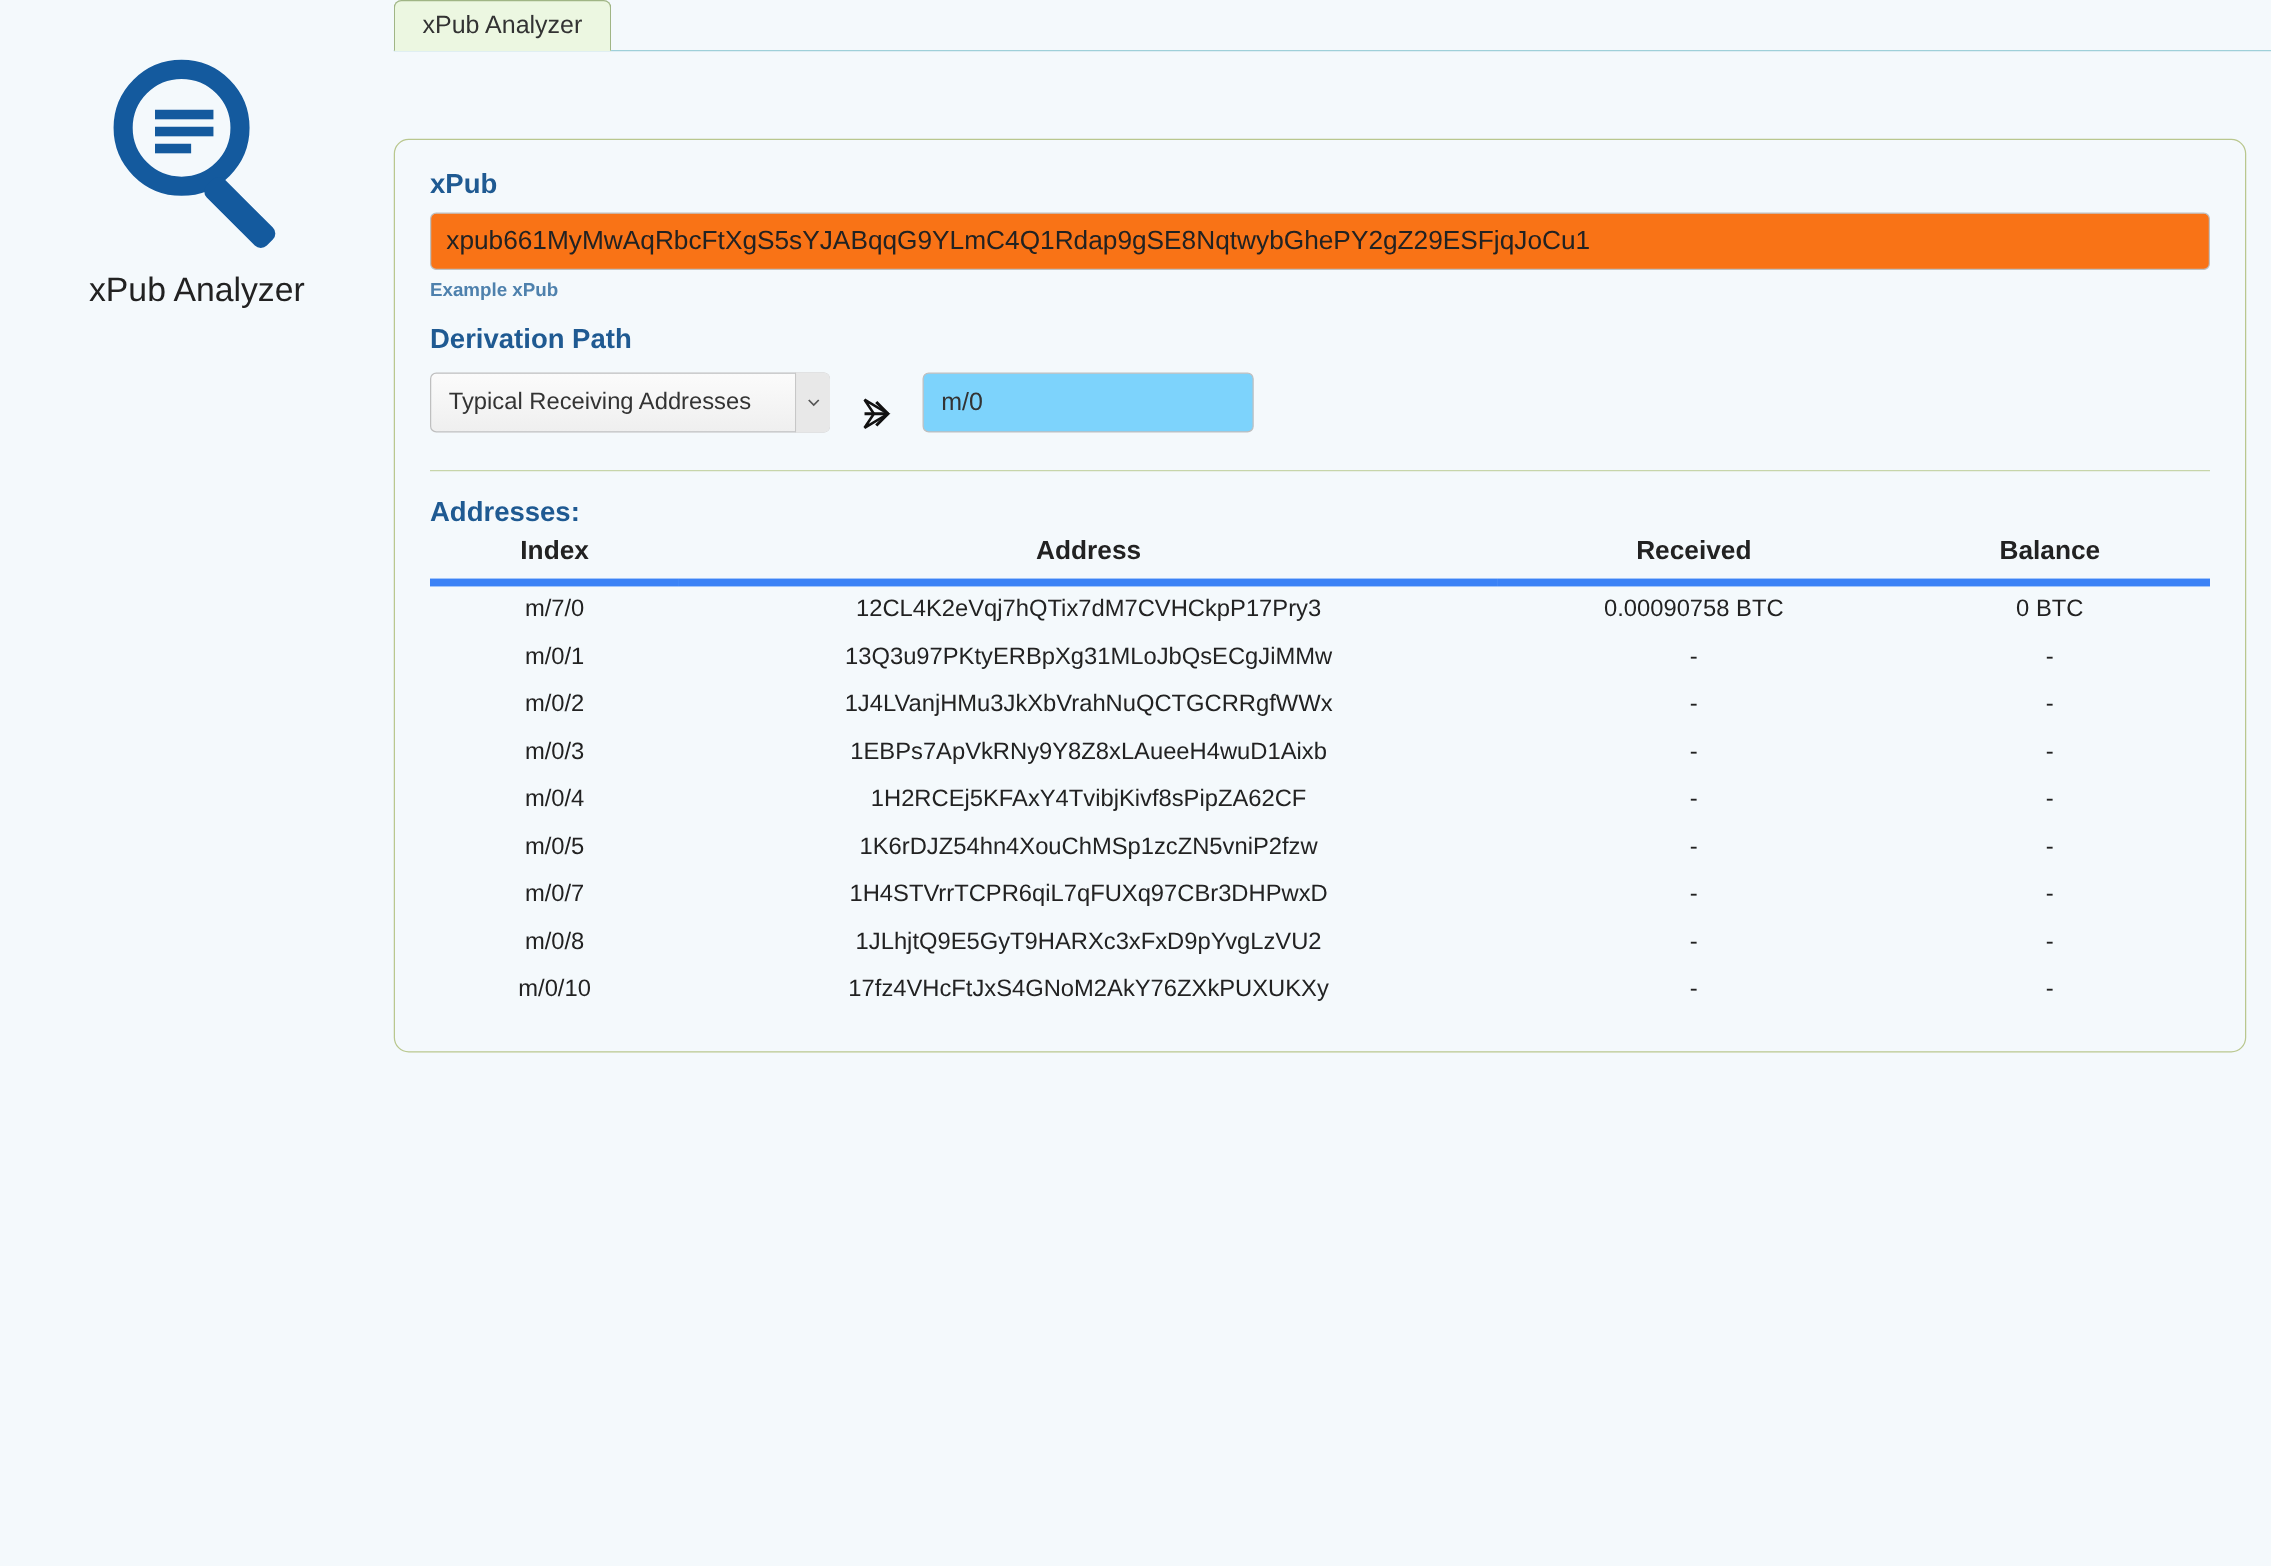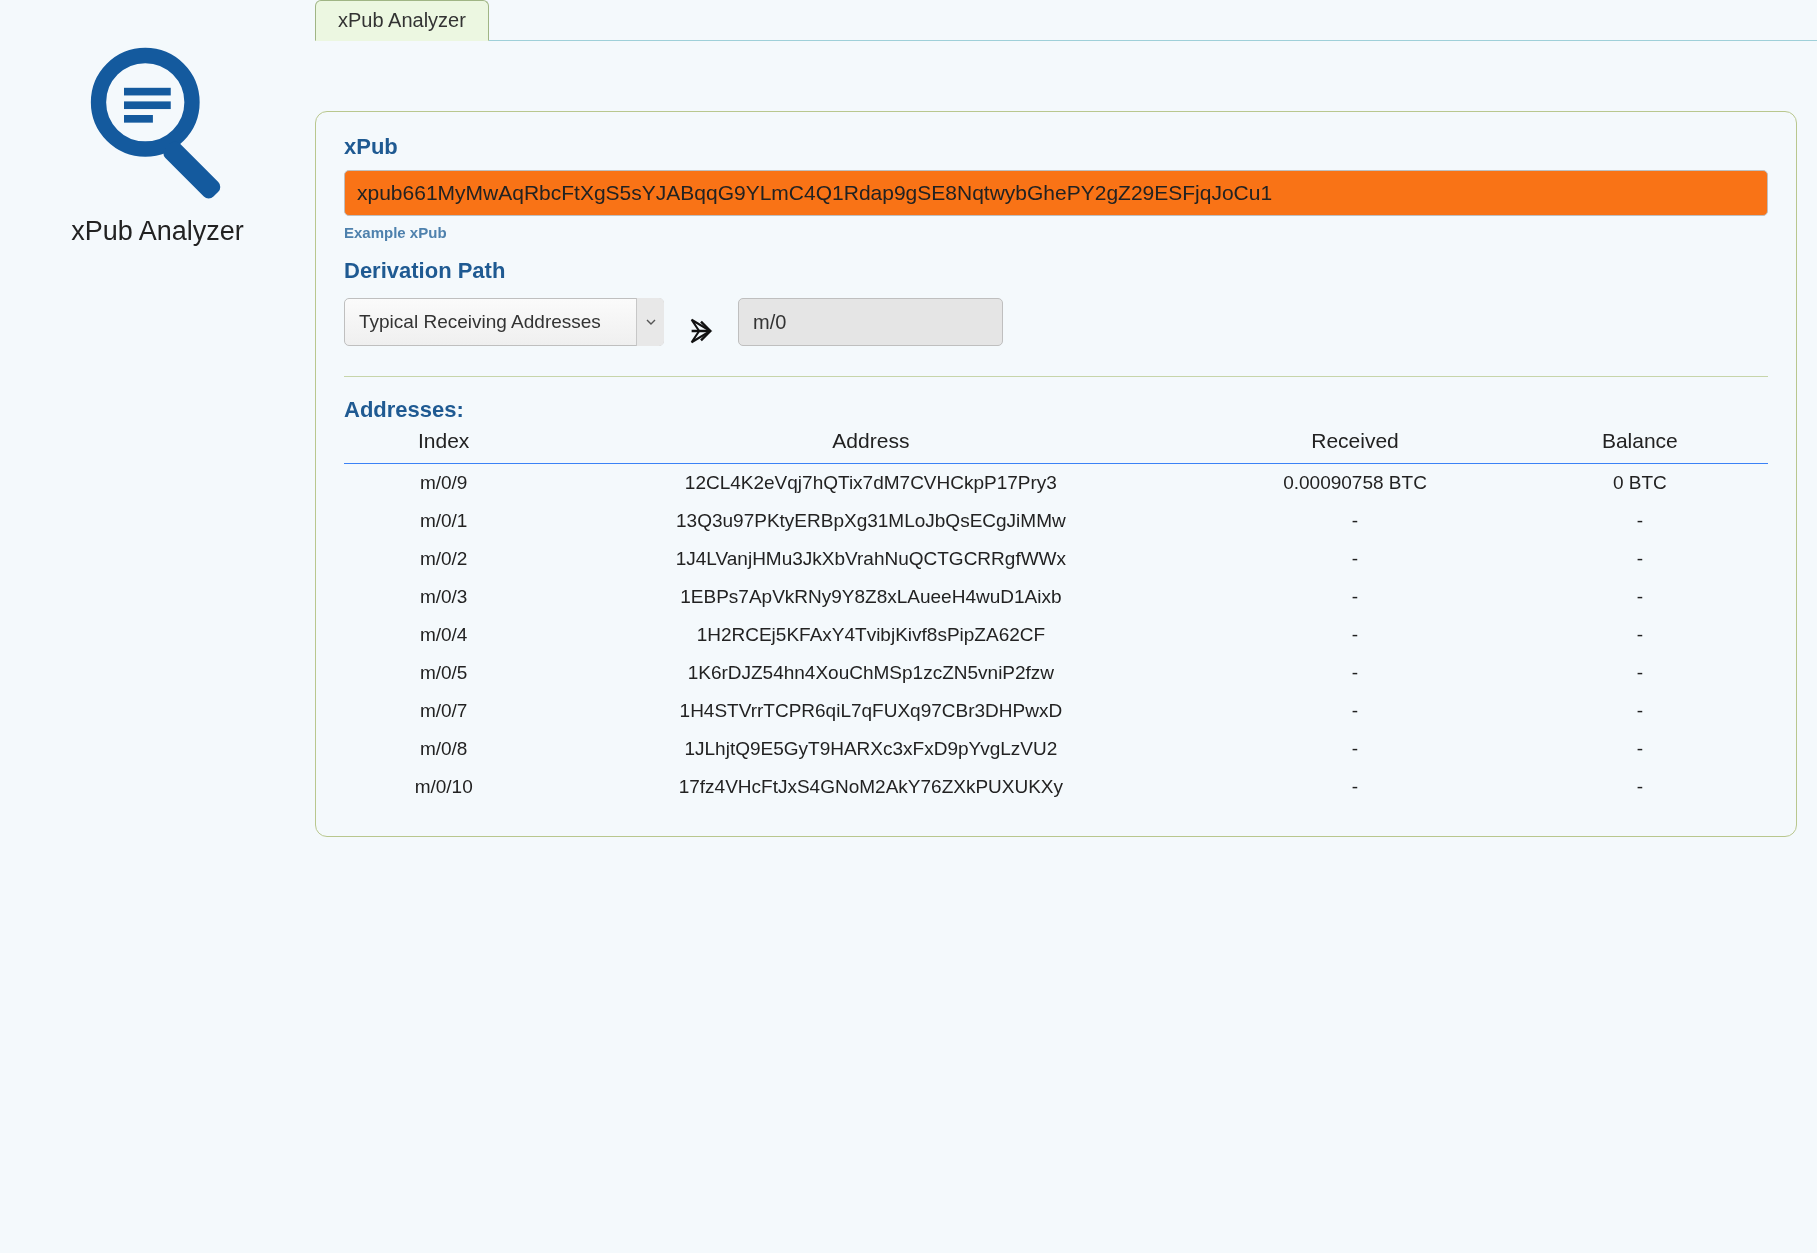--- a/index.html
+++ b/index.html
@@ -126,21 +126,21 @@
   }
   .arrow-icon {
     width: 30px;
     height: 30px;
   }
   .path-output {
     width: 265px;
     height: 48px;
     border: 1px solid #bfbfbf;
     border-radius: 5px;
-    background: #e5e5e5;
+    background: #7dd3fc;
     font-size: 20px;
     font-family: Verdana, Geneva, sans-serif;
     padding: 0 14px;
     line-height: 46px;
     color: #333;
   }
   .divider {
     border: none;
     border-top: 1px solid #c7d5aa;
     margin: 30px 0 20px 0;
@@ -149,23 +149,23 @@
     color: #1f5a92;
     font-weight: 700;
     font-size: 22px;
   }
   table.addr-table {
     width: 100%;
     border-collapse: collapse;
     font-size: 19px;
   }
   table.addr-table th {
-    font-weight: 400;
+    font-weight: 700;
     padding: 6px 10px 10px 10px;
-    border-bottom: 1px solid #3b82f6;
+    border-bottom: 6px solid #3b82f6;
     text-align: center;
     font-size: 21px;
   }
   table.addr-table td {
     padding: 8px 10px;
     text-align: center;
     font-size: 19px;
   }
 </style>
 </head>
@@ -224,21 +224,21 @@
         <thead>
           <tr>
             <th style="width:14%">Index</th>
             <th style="width:46%">Address</th>
             <th style="width:22%">Received</th>
             <th style="width:18%">Balance</th>
           </tr>
         </thead>
         <tbody id="addr-body">
             <tr>
-              <td>m/0/9</td>
+              <td>m/7/0</td>
               <td>12CL4K2eVqj7hQTix7dM7CVHCkpP17Pry3</td>
               <td>0.00090758 BTC</td>
               <td>0 BTC</td>
             </tr>
             <tr>
               <td>m/0/1</td>
               <td>13Q3u97PKtyERBpXg31MLoJbQsECgJiMMw</td>
               <td>-</td>
               <td>-</td>
             </tr>

